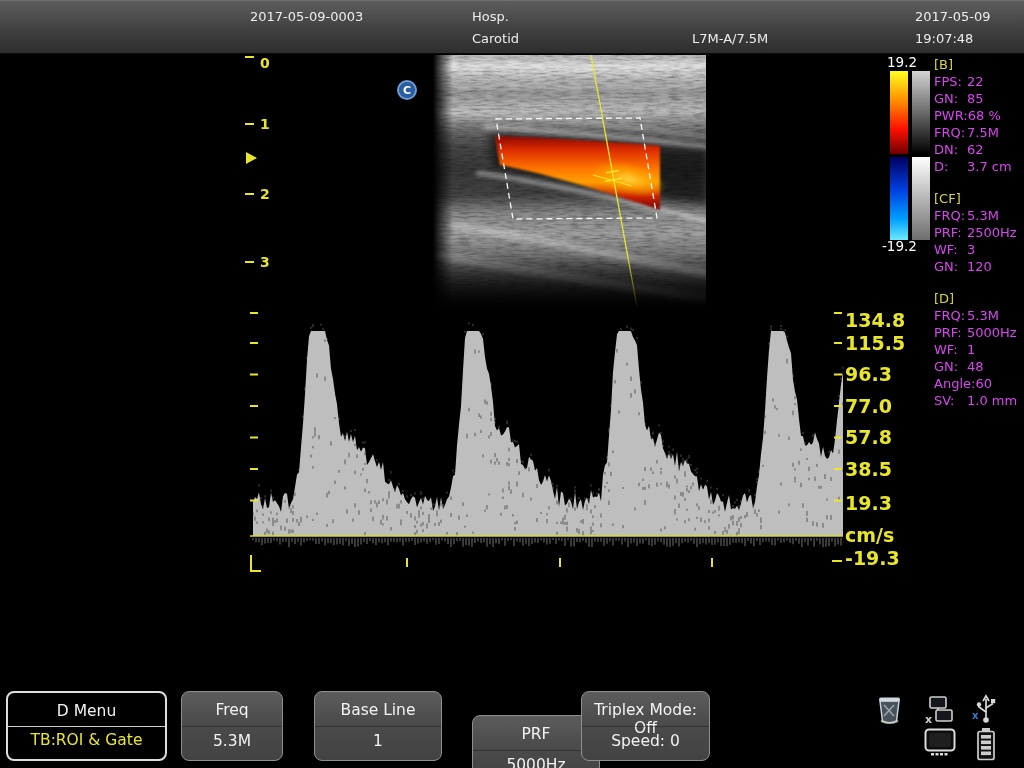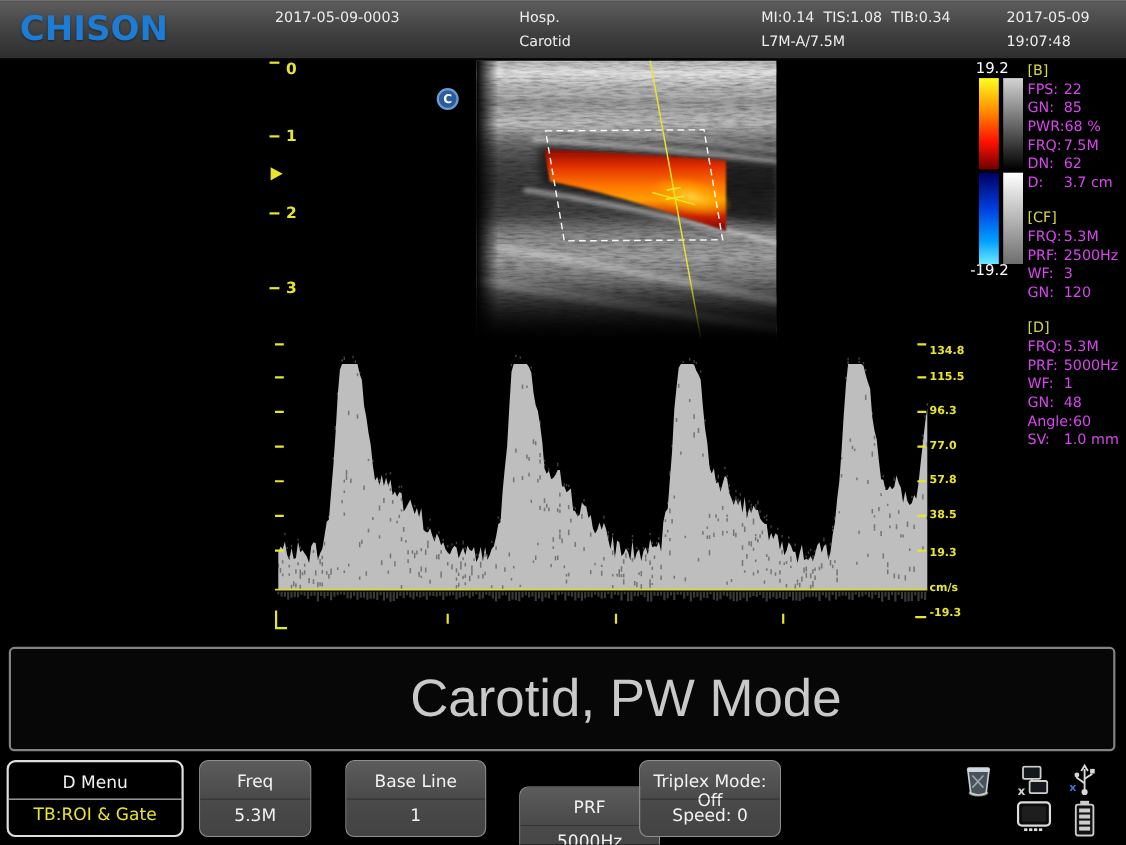--- a/index.html
+++ b/index.html
@@ -15,21 +15,21 @@
   
   .dtick{position:absolute;width:9px;height:2px;background:#e8e62c;}
   .dmark{position:absolute;color:#e8e62c;font-weight:bold;font-size:14px;line-height:16px;}
   .focus-tri{position:absolute;width:0;height:0;border-left:11px solid #e8e62c;
              border-top:6px solid transparent;border-bottom:6px solid transparent;}
   
   .cmark{position:absolute;left:397px;top:80px;width:16px;height:16px;border-radius:50%;
          background:#2a5d9e;border:2px solid #6f9bd2;color:#fff;font-size:11px;font-weight:bold;
          display:flex;align-items:center;justify-content:center;}
   
-  .ylab{position:absolute;left:845px;color:#e8e62c;font-weight:bold;font-size:10px;line-height:16px;}
+  .ylab{position:absolute;left:845px;color:#e8e62c;font-weight:bold;font-size:19px;line-height:16px;}
   
   .cbar{position:absolute;width:18px;}
   .sclab{position:absolute;color:#fff;font-size:13.5px;line-height:15px;}
   .pblock{position:absolute;left:934px;width:90px;}
   .ptitle{color:#d8d838;font-size:13px;line-height:17px;}
   .prow{display:flex;font-size:13px;line-height:17px;color:#d946ef;}
   .pk{min-width:33px;flex:none;}
   
   .banner{position:absolute;left:8px;top:588px;width:1002px;height:91px;background:#070707;
           border:2px solid #828282;border-radius:5px;}
@@ -47,25 +47,23 @@
   .gkey .div{position:absolute;left:0;right:0;top:34px;border-top:1px solid rgba(0,0,0,.3);}
   .cw .l1{color:#c2c2c2;} .cw .l2{color:#7b7b7b;}
   .icn{position:absolute;}
 </style>
 </head>
 <body>
 
 <div id="screen">
 
   <div class="topbar">
-    <div class="logo">CHISON</div>
     <div class="t1" style="left:250px;top:7px;">2017-05-09-0003</div>
     <div class="t1" style="left:472px;top:7px;">Hosp.</div>
     <div class="t1" style="left:472px;top:29px;">Carotid</div>
-    <div class="t1" style="left:692px;top:7px;">MI:0.14  TIS:1.08  TIB:0.34</div>
     <div class="t1" style="left:692px;top:29px;">L7M-A/7.5M</div>
     <div class="t1" style="left:915px;top:7px;">2017-05-09</div>
     <div class="t1" style="left:915px;top:29px;">19:07:48</div>
   </div>
 
   <div>
     <div class="dtick" style="left:245px;top:56px;"></div>
     <div class="dtick" style="left:245px;top:123px;"></div>
     <div class="dtick" style="left:245px;top:193px;"></div>
     <div class="dtick" style="left:245px;top:261px;"></div>
@@ -290,23 +288,20 @@
     <div class="prow">
         <span class="pk">Angle:</span>
         <span>60</span>
       </div>
     <div class="prow">
         <span class="pk">SV:</span>
         <span>1.0 mm</span>
       </div>
   </div>
 
-  <div class="banner">
-    <div class="banner-text">Carotid, PW Mode</div>
-  </div>
 
   <div class="toolbar">
     <div class="skey dmenu">
       <div class="l1">D Menu</div>
       <div class="div"></div>
       <div class="l2">TB:ROI &amp; Gate</div>
     </div>
     <div class="skey gkey" style="left:181px;width:102px;">
       <div class="l1">Freq</div>
       <div class="div"></div>

